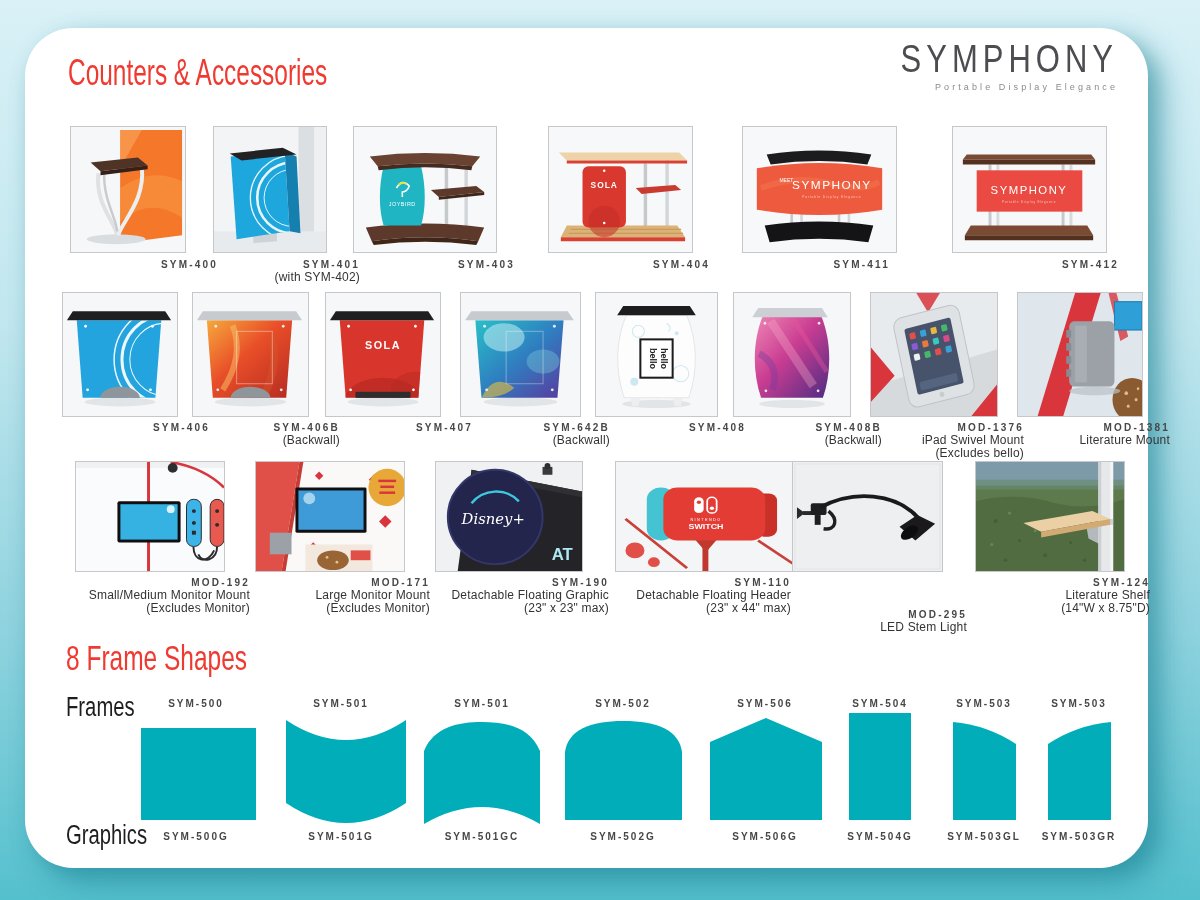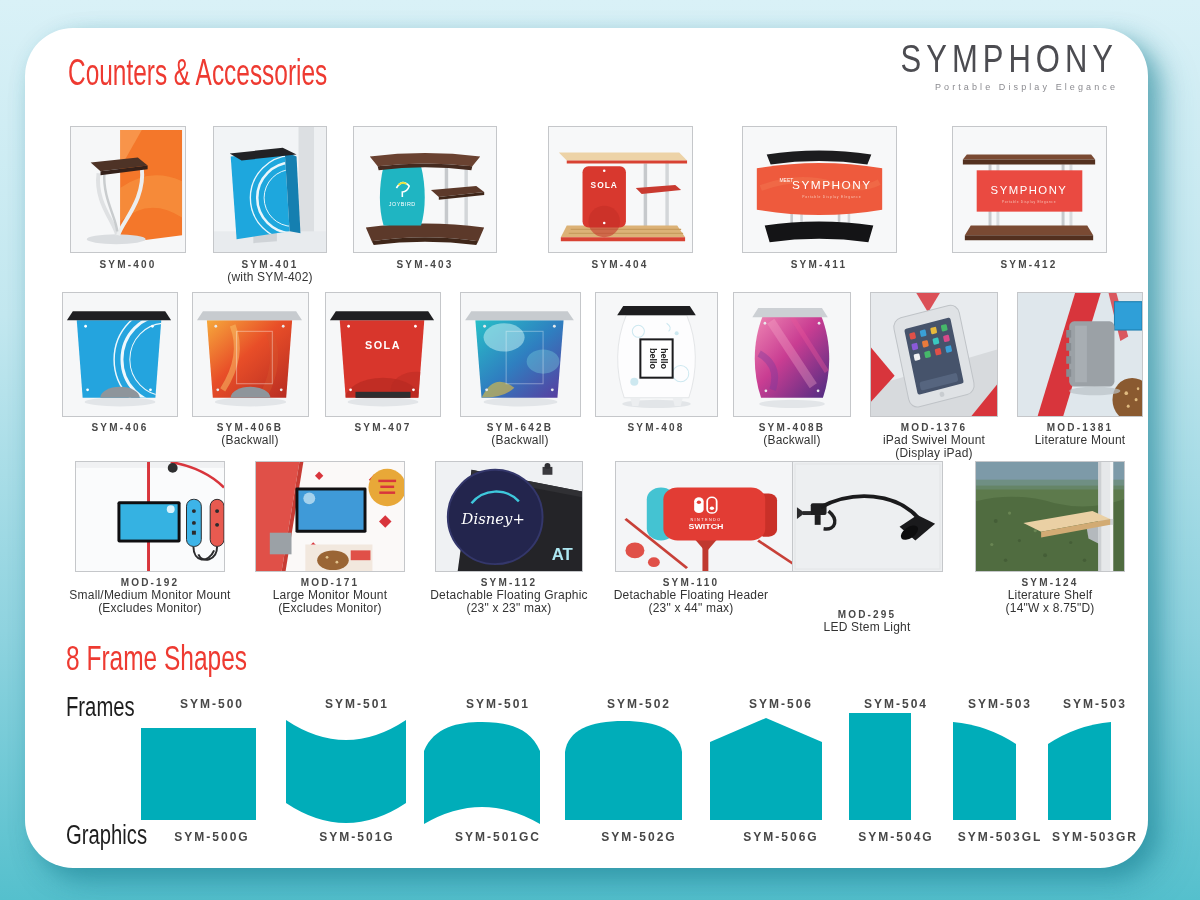--- a/index.html
+++ b/index.html
@@ -8,24 +8,24 @@
        font-family:"Liberation Sans",sans-serif;}
   .card{position:absolute;left:25px;top:28px;width:1123px;height:840px;background:#fff;
         border-radius:48px;box-shadow:10px 10px 22px rgba(23,126,143,.5),18px 18px 34px rgba(30,140,160,.25);}
   .h-red{position:absolute;color:#ee3a31;font-weight:400;white-space:nowrap;transform-origin:left top;}
   .h-blk{position:absolute;color:#1e1e1e;font-weight:400;white-space:nowrap;transform-origin:left top;}
   .logo{position:absolute;right:82px;top:36px;text-align:right;}
   .logo-name{font-size:31px;letter-spacing:5px;color:#4c4c51;transform:scaleY(1.28);transform-origin:top right;height:40px;}
   .logo-tag{font-size:9px;letter-spacing:3.1px;color:#8b8b90;margin-top:6px;}
   .pimg{position:absolute;background:#fff;border:1px solid #c5c7ca;box-sizing:border-box;}
   .pimg svg{width:100%;height:100%;display:block;}
-  .plab{position:absolute;text-align:center;}
+  .plab{position:absolute;text-align:right;}
   .code{font-size:10px;line-height:13px;font-weight:700;letter-spacing:2.2px;color:#474747;}
   .sub{font-size:12px;line-height:12.5px;font-weight:400;letter-spacing:.2px;color:#333;}
-  .flab{position:absolute;text-align:center;font-size:12px;line-height:12px;font-weight:700;letter-spacing:2px;color:#474747;padding-left:16px;}
+  .flab{position:absolute;text-align:center;font-size:10px;line-height:12px;font-weight:700;letter-spacing:2px;color:#474747;}
   .shape{position:absolute;}
   .shape svg{width:100%;height:100%;display:block;}
 </style>
 </head>
 <body>
 
 <div class="card"></div>
 
 <div class="h-red" style="left:68px;top:52px;font-size:37px;transform:scaleX(.66);">Counters &amp; Accessories</div>
 
@@ -131,21 +131,21 @@
       <rect x="106" y="82" width="2.6" height="22" fill="#d3d6d9"></rect>
   <path d="M22,100 Q77,92 132,100 L127,117 Q77,110 27,117 Z" fill="#141416"></path>
   <path d="M14,42 Q77,31 141,42 L141,84 Q77,95 14,84 Z" fill="#ee5a3d"></path>
   <path d="M18,62 Q55,48 90,58 Q120,66 138,56" stroke="#f2764f" stroke-width="6" fill="none" opacity=".5"></path>
   <text x="37" y="56" font-size="5" fill="#fff">MEET</text>
   <text x="90" y="63" font-size="12" fill="#fff" text-anchor="middle" letter-spacing="1.5">SYMPHONY</text>
   <text x="90" y="72" font-size="3.4" fill="#f8cab9" text-anchor="middle" letter-spacing=".8">Portable Display Elegance</text>
   <path d="M24,28 Q77,20 130,28 L126,38 Q77,31 28,38 Z" fill="#1c1c1e"></path>
 </svg>
 </div>
-<div class="plab" style="left:729px;top:258px;width:180px">
+<div class="plab" style="left:710px;top:258px;width:180px">
   <div class="code">SYM-411</div>
 </div>
 
 <div class="pimg" style="left:952px;top:126px;width:155px;height:127px">
 <svg viewBox="0 0 155 127" preserveAspectRatio="none">
   <rect width="155" height="127" fill="#f7f8f9"></rect>
   <rect x="36" y="38" width="3" height="64" fill="#c6c9cc"></rect>
       <rect x="44" y="38" width="3" height="64" fill="#d8dbde"></rect>
   <rect x="110" y="38" width="3" height="64" fill="#c6c9cc"></rect>
       <rect x="118" y="38" width="3" height="64" fill="#d8dbde"></rect>
@@ -365,21 +365,21 @@
           <rect x="77" y="52" width="6" height="6" rx="1.2" fill="#3aa0d8"></rect>
       <rect x="44" y="78" width="39" height="8" rx="2" fill="#5a6a84" opacity=".8"></rect>
     </g>
     <circle cx="64" cy="94" r="2.4" fill="#c8ccd0"></circle>
   </g>
 </svg>
 </div>
 <div class="plab" style="left:844px;top:421px;width:180px">
   <div class="code">MOD-1376</div>
   <div class="sub">iPad Swivel Mount</div>
-  <div class="sub">(Display iPad)</div>
+  <div class="sub">(Excludes bello)</div>
 </div>
 
 <div class="pimg" style="left:1017px;top:292px;width:126px;height:125px">
 <svg viewBox="0 0 126 113" preserveAspectRatio="none">
   <rect width="126" height="113" fill="#dfe7ec"></rect>
   <polygon points="58,0 84,0 46,113 20,113" fill="#d8353c"></polygon>
   <polygon points="92,0 100,0 112,40 104,44" fill="#d8353c" opacity=".8"></polygon>
   <rect x="98" y="8" width="28" height="26" fill="#2f9fd8" stroke="#1d7fb0"></rect>
   <circle cx="116" cy="98" r="20" fill="#8a5a30"></circle>
   <circle cx="110" cy="92" r="1.8" fill="#e0bb80"></circle>
@@ -468,21 +468,21 @@
   <rect x="108" y="5" width="10" height="8" fill="#3a3a3e"></rect>
   <circle cx="113" cy="4" r="3" fill="#2e2e32"></circle>
   <circle cx="60" cy="56" r="48" fill="#23254d"></circle>
   <circle cx="60" cy="56" r="48" fill="none" stroke="#34376b" stroke-width="2"></circle>
   <path d="M36,42 A32,32 0 0 1 84,40" stroke="#3ec8dc" stroke-width="2.5" fill="none"></path>
   <text x="58" y="63" font-size="15" font-style="italic" font-family="DejaVu Serif,serif" fill="#fff" text-anchor="middle">Disney+</text>
   <text x="128" y="100" font-size="17" font-weight="bold" fill="#aee8f2" text-anchor="middle">AT</text>
 </svg>
 </div>
 <div class="plab" style="left:409px;top:576px;width:200px">
-  <div class="code">SYM-112</div>
+  <div class="code">SYM-190</div>
   <div class="sub">Detachable Floating Graphic</div>
   <div class="sub">(23" x 23" max)</div>
 </div>
 
 <div class="pimg" style="left:615px;top:461px;width:182px;height:111px">
 <svg viewBox="0 0 152 111" preserveAspectRatio="none">
   <rect width="152" height="111" fill="#f4f5f7"></rect>
   <path d="M8,58 L60,108" stroke="#c84038" stroke-width="2.5"></path>
   <path d="M120,80 L150,104" stroke="#c84038" stroke-width="2.5"></path>
   <circle cx="16" cy="90" r="8" fill="#e05048"></circle>

